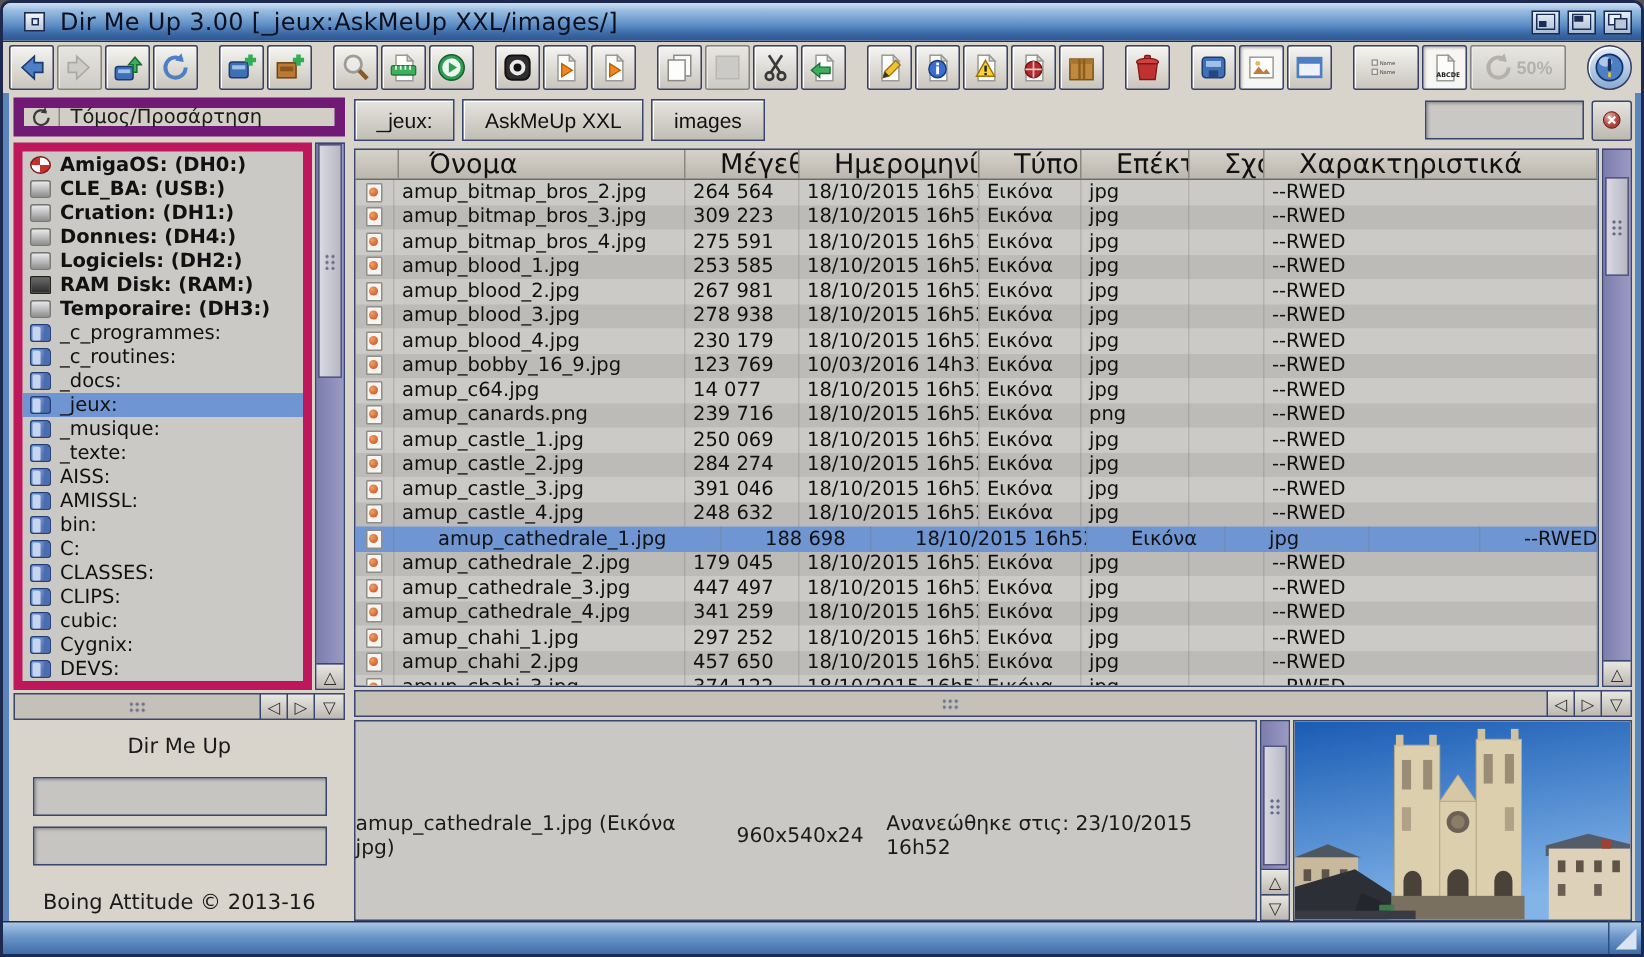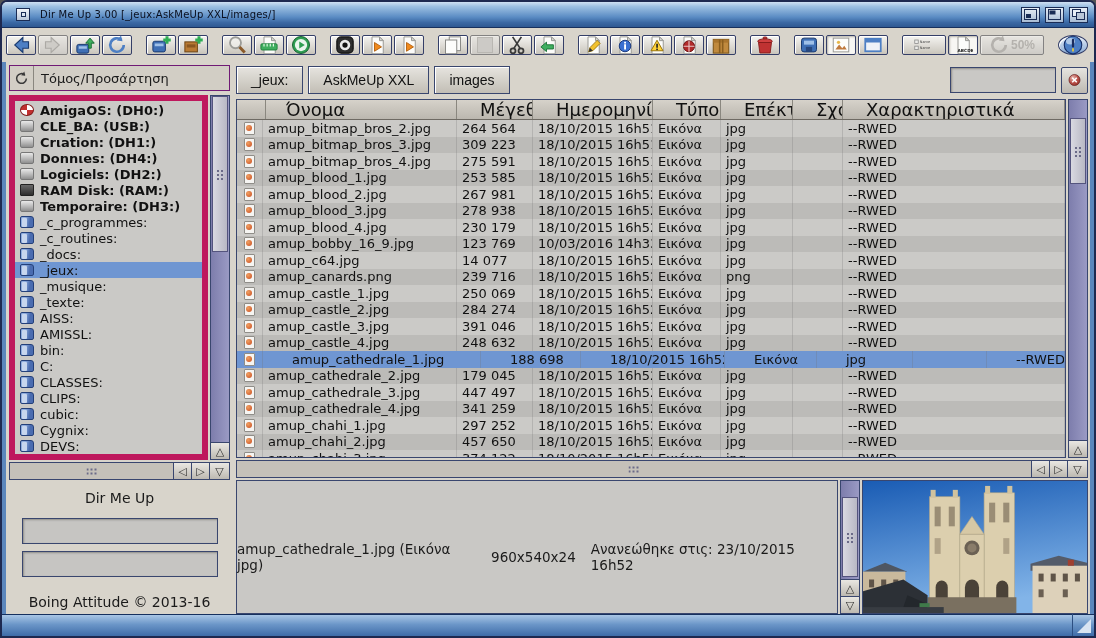--- a/index.html
+++ b/index.html
@@ -12,47 +12,47 @@
   }
   
   .titlebar{
     height:26px;flex:0 0 26px;display:flex;align-items:center;
     background:linear-gradient(#cfe0f2 0%,#9dc0e2 18%,#5b8cc4 60%,#3a68a4 82%,#2d5892 100%);
     border-bottom:1px solid #16305e;border-radius:5px 5px 0 0;padding:0 6px;
   }
   .close-gadget{width:14px;height:13px;border:1px solid #1a2c55;background:linear-gradient(#f4f6fa,#b9c6d8);
     display:inline-flex;align-items:center;justify-content:center;margin:0 10px 0 8px;cursor:pointer;}
   .close-gadget i{display:block;width:5px;height:5px;border:1px solid #1a2c55;background:#dde6f2;}
-  .title{font-size:10px;color:#0a0f1e;letter-spacing:.2px;}
+  .title{font-size:16px;color:#0a0f1e;letter-spacing:.2px;}
   .win-gadgets{margin-left:auto;display:flex;gap:5px;}
   .win-gadget{width:19px;height:16px;border:1px solid #1a2c55;background:linear-gradient(#e8eef6,#a9bcd4);
     display:inline-flex;align-items:center;justify-content:center;cursor:pointer;}
   
   .toolbar{height:34px;flex:0 0 34px;display:flex;align-items:center;padding:2px 4px;background:#d8d4cb;}
   .tb-group{display:flex;gap:2px;margin-right:14px;}
   .tb-group:last-child{margin-left:auto;margin-right:2px;}
   .tb-btn{
-    width:30px;height:20px;padding:0;display:inline-flex;align-items:center;justify-content:center;
+    width:30px;height:30px;padding:0;display:inline-flex;align-items:center;justify-content:center;
     border:1px solid #353f68;border-radius:2px;cursor:pointer;
     background:linear-gradient(#f5f4f1,#c9c5bc);box-shadow:inset 1px 1px 0 #fff;
   }
   .tb-btn svg{width:20px;height:20px;}
   .tb-btn.wide{width:44px;}
   .tb-btn.xwide{width:64px;gap:2px;}
   .tb-btn.pressed{background:#f7f6f3;box-shadow:inset 1px 1px 2px #b9b5ac;}
   .tb-btn.disabled{opacity:.55;filter:grayscale(.8);cursor:default;}
   .tb-btn.round{border-radius:50%;background:linear-gradient(#e8f0fa,#88a9d2);}
   .tb-label{font-size:12px;color:#9a968e;font-weight:bold;}
   
   .content{flex:1;display:flex;min-height:0;
     border-left:4px solid #5b86bc;border-right:4px solid #5b86bc;background:#d8d4cb;}
   
   .sidebar{width:226px;flex:0 0 226px;display:flex;flex-direction:column;padding:3px 2px 0 3px;}
   .sidebar-header{height:26px;flex:0 0 26px;display:flex;align-items:center;
-    border:1px solid #701a75;background:#d2cec5;margin-bottom:4px;}
+    border:7px solid #701a75;background:#d2cec5;margin-bottom:4px;}
   .sh-refresh{width:24px;height:100%;display:flex;align-items:center;justify-content:center;
     border-right:1px solid #8a877f;cursor:pointer;}
   .sh-label{font-size:13px;color:#1a1a1a;padding-left:7px;}
   .sidebar-mid{flex:1;display:flex;min-height:0;}
   .sidebar-list{flex:1;border:6px solid #be185d;background:#cac9c6;overflow:hidden;padding-top:1px;}
   .sb-item{height:16px;display:flex;align-items:center;padding:0 3px;font-size:13px;color:#111;cursor:pointer;}
   .sb-item.vol{font-weight:bold;}
   .sb-item.selected{background:#6f96d2;}
   .sb-ic{width:14px;height:12px;margin:0 6px 0 2px;flex:0 0 14px;position:relative;}
   .sb-ic.drive{background:linear-gradient(#e9e9e9,#b9b9b9 55%,#8f8f8f);border:1px solid #777;border-radius:2px;}

